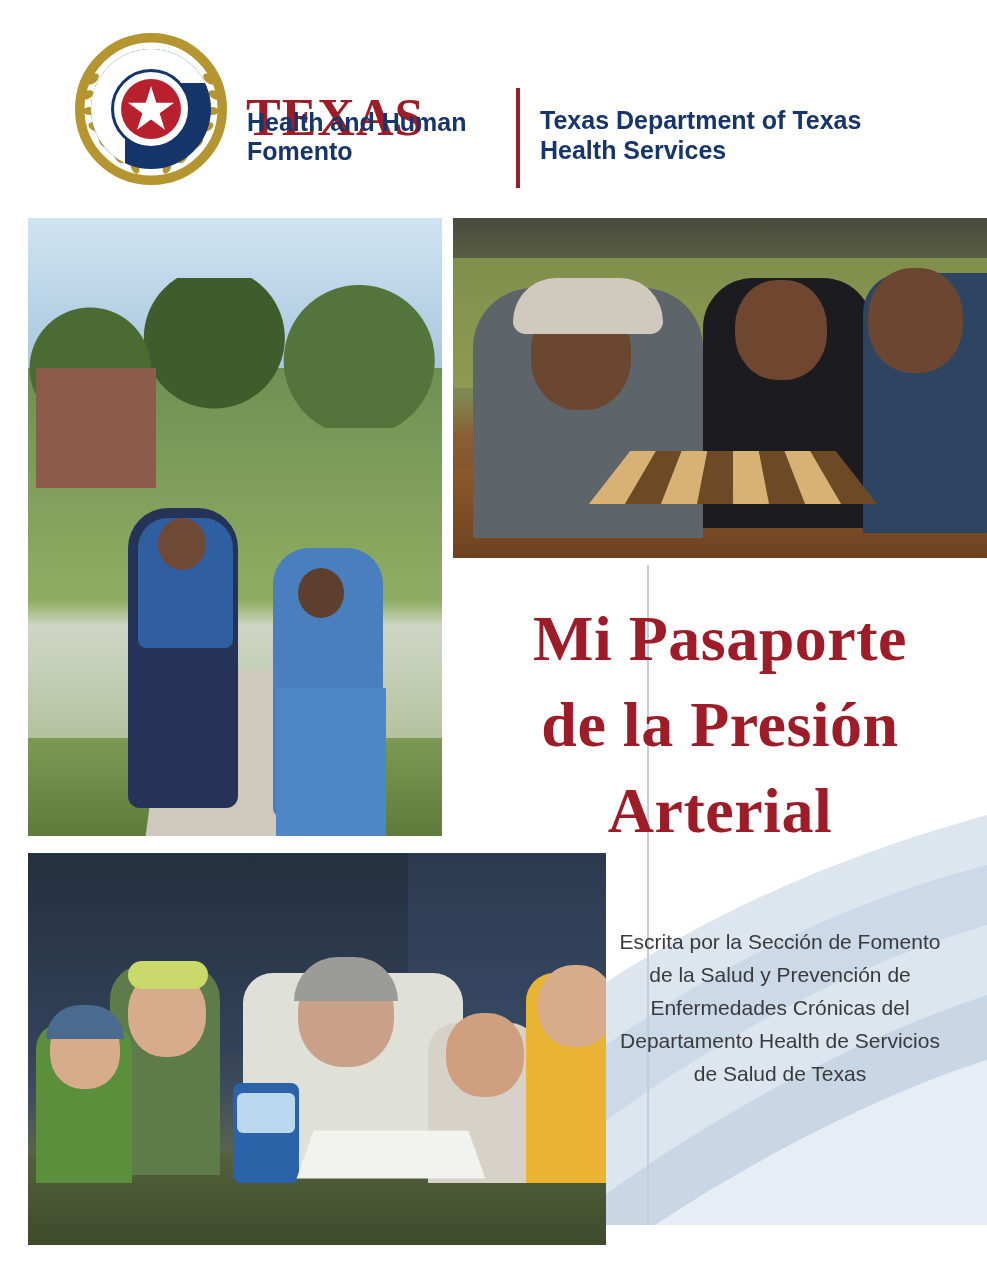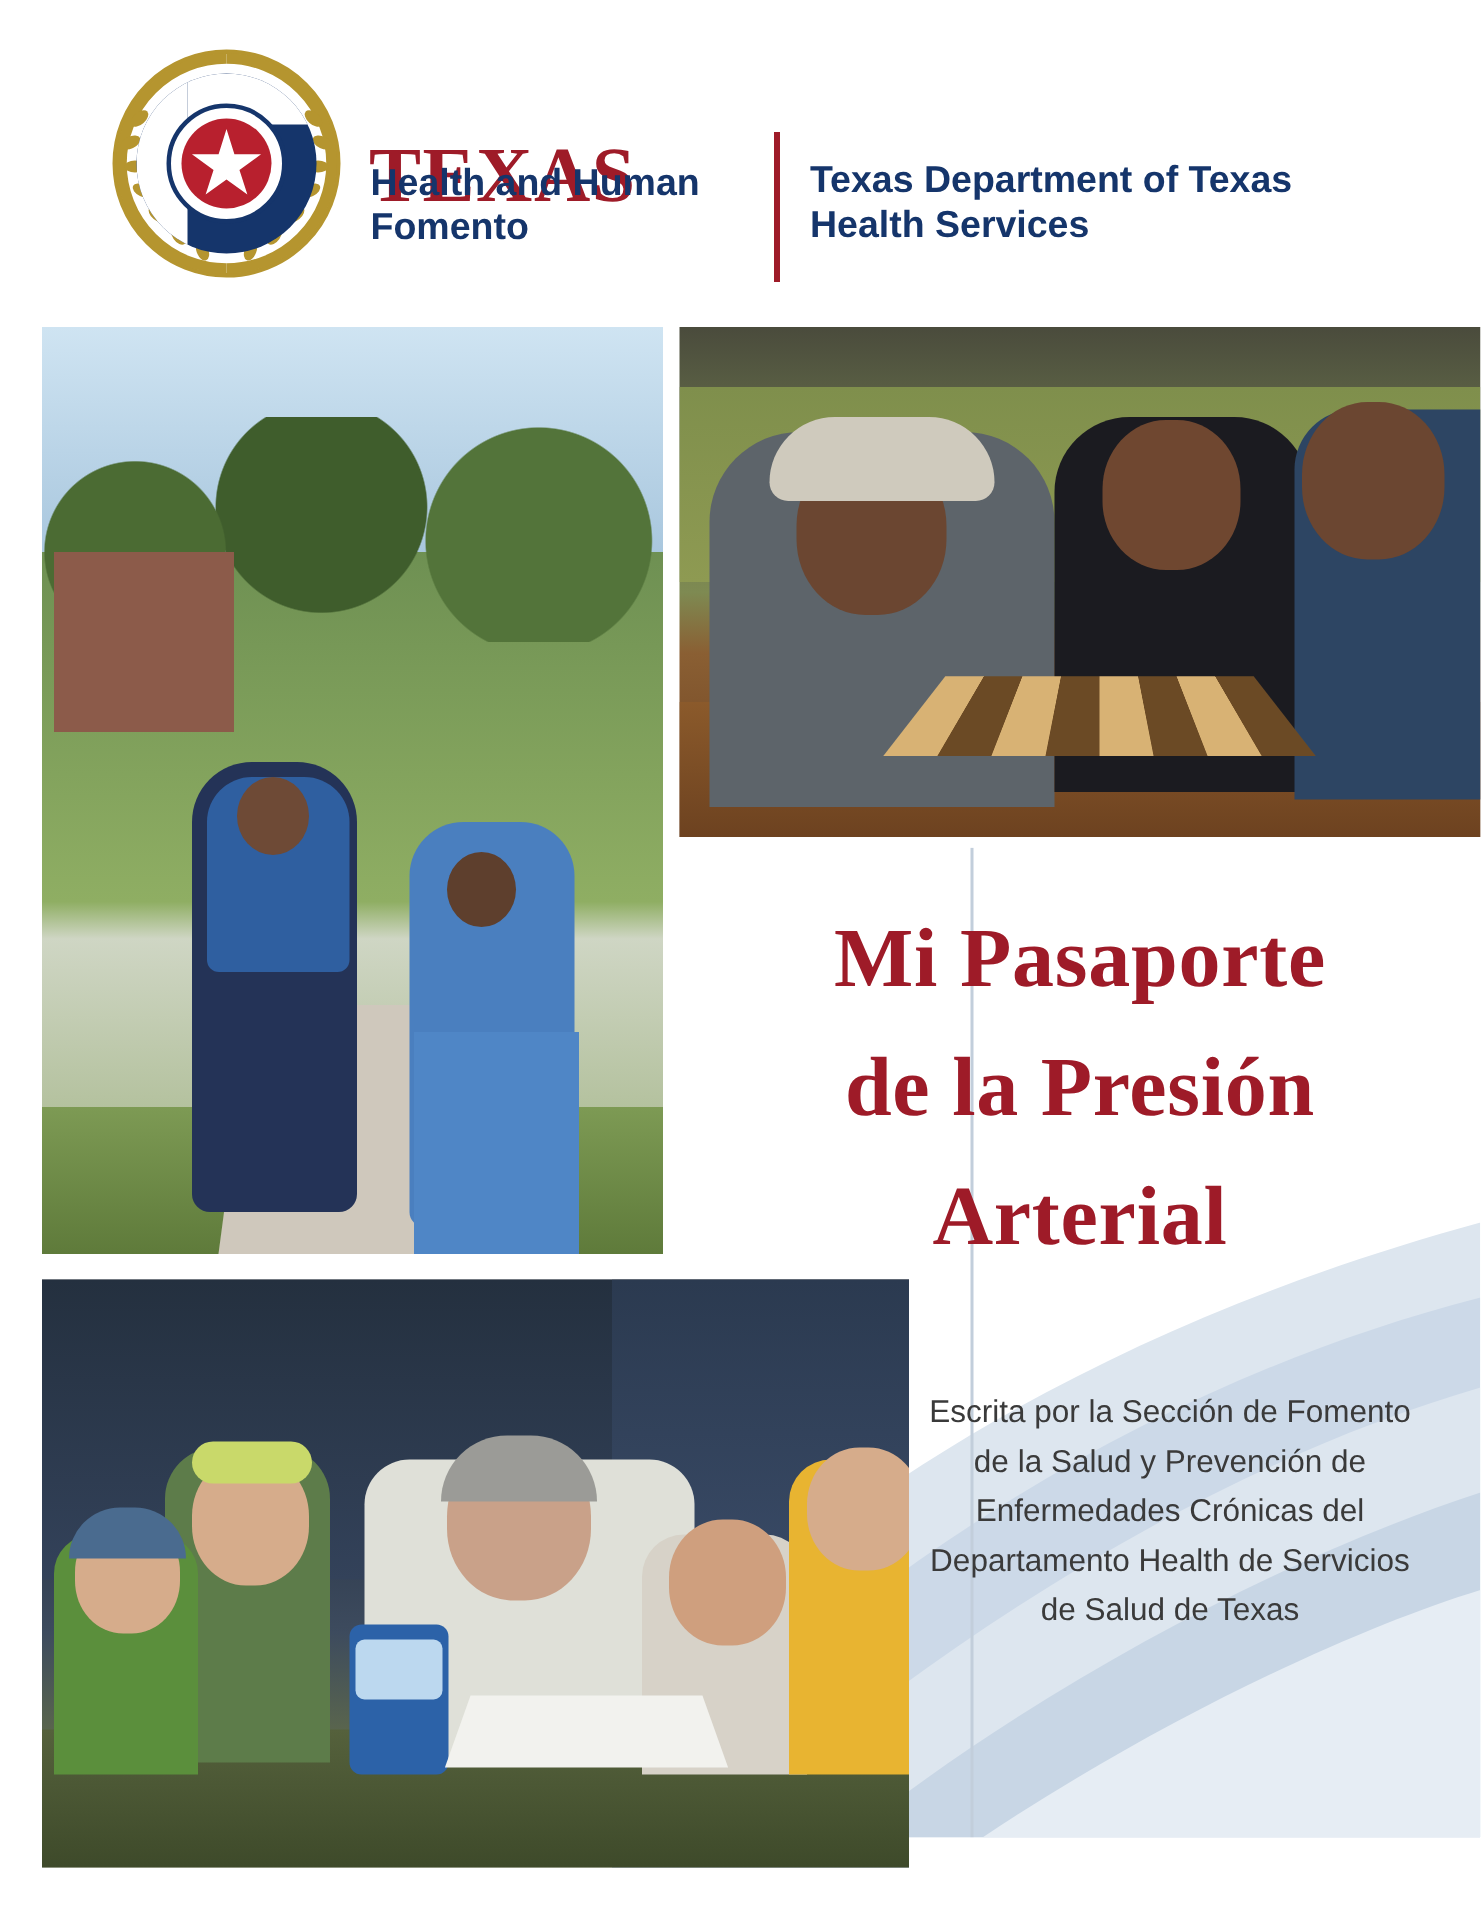--- a/index.html
+++ b/index.html
@@ -226,21 +226,21 @@
 
   
   .title {
     position: absolute;
     left: 456px;
     top: 596px;
     width: 528px;
     text-align: center;
     font-family: "Liberation Serif", serif;
     font-weight: bold;
-    font-size: 56px;
+    font-size: 64px;
     line-height: 86px;
     color: #9e1b28;
     letter-spacing: 0.5px;
   }
   .byline {
     position: absolute;
     left: 610px;
     top: 925px;
     width: 340px;
     text-align: center;

